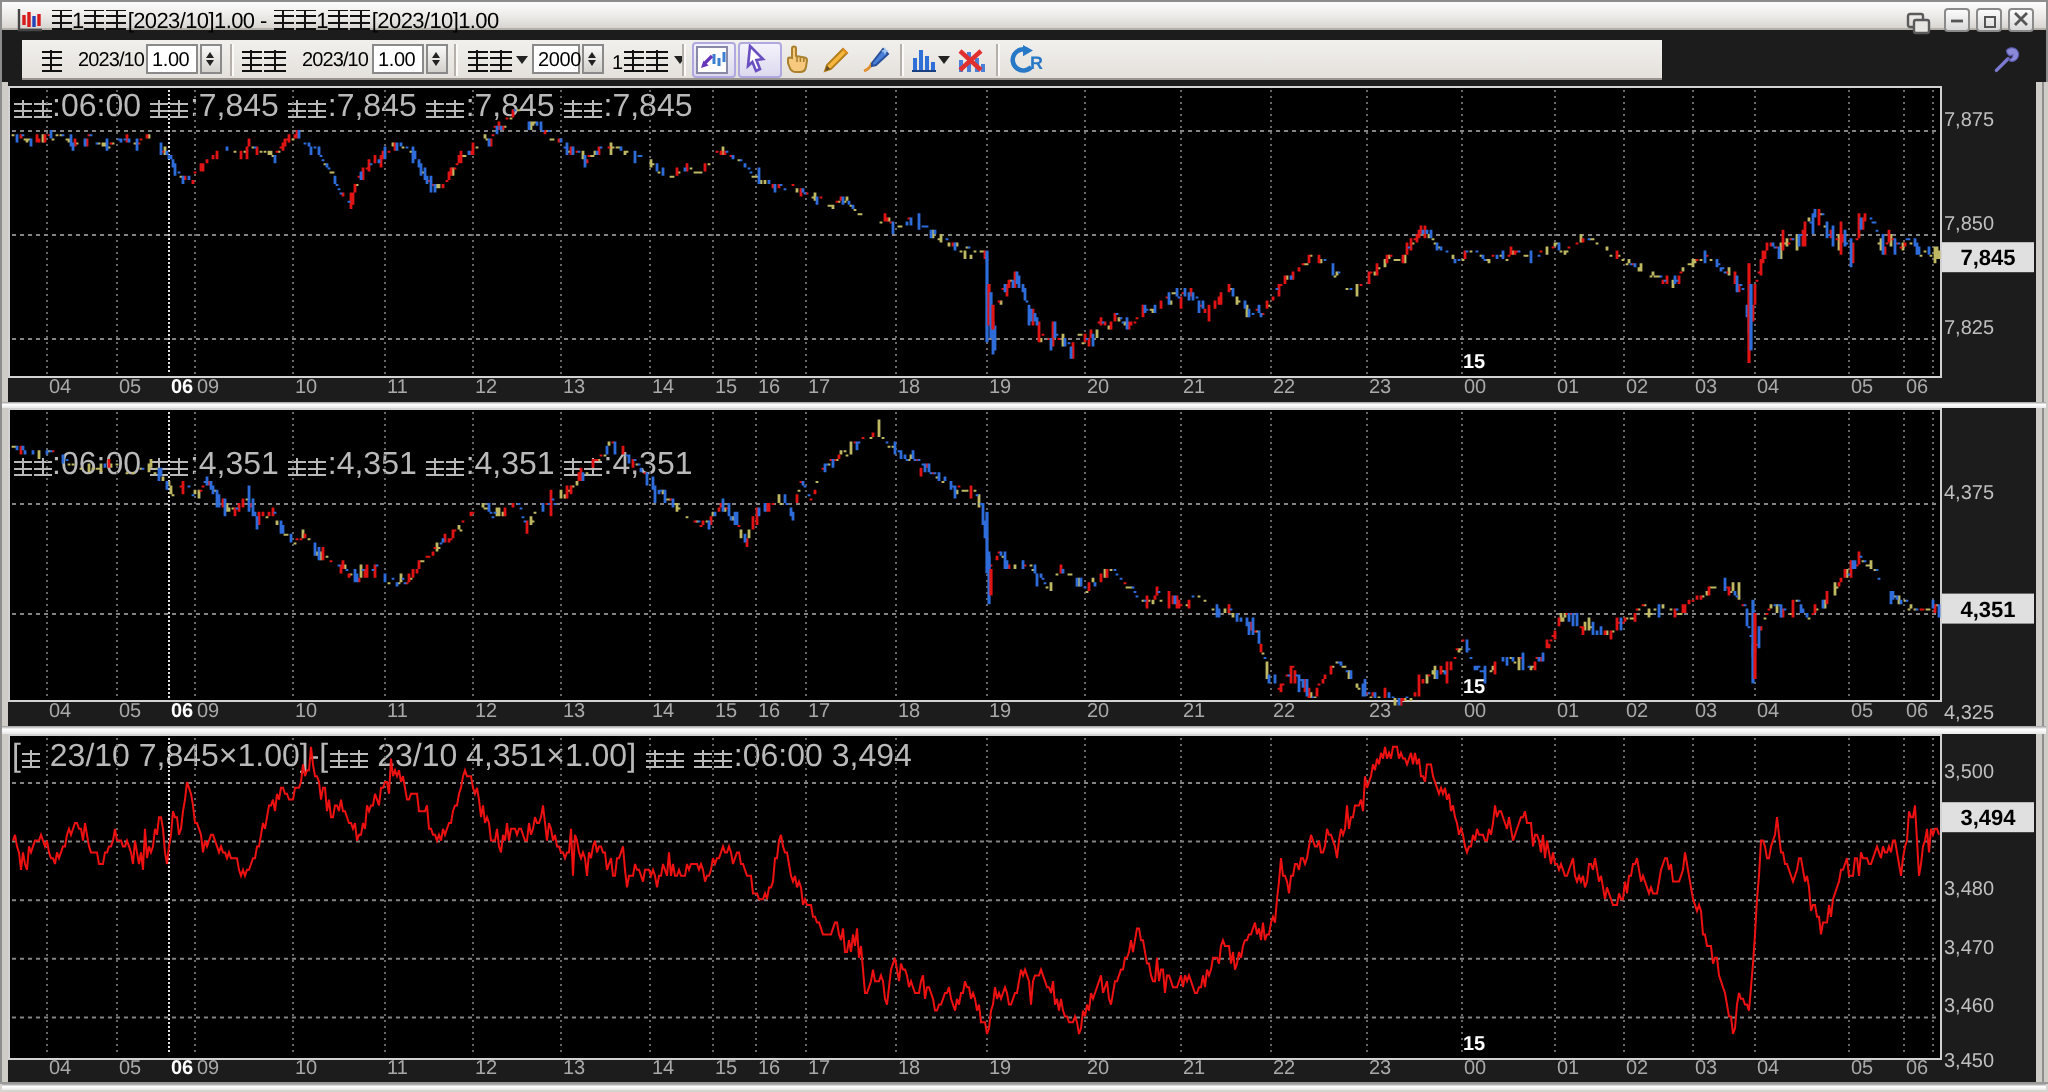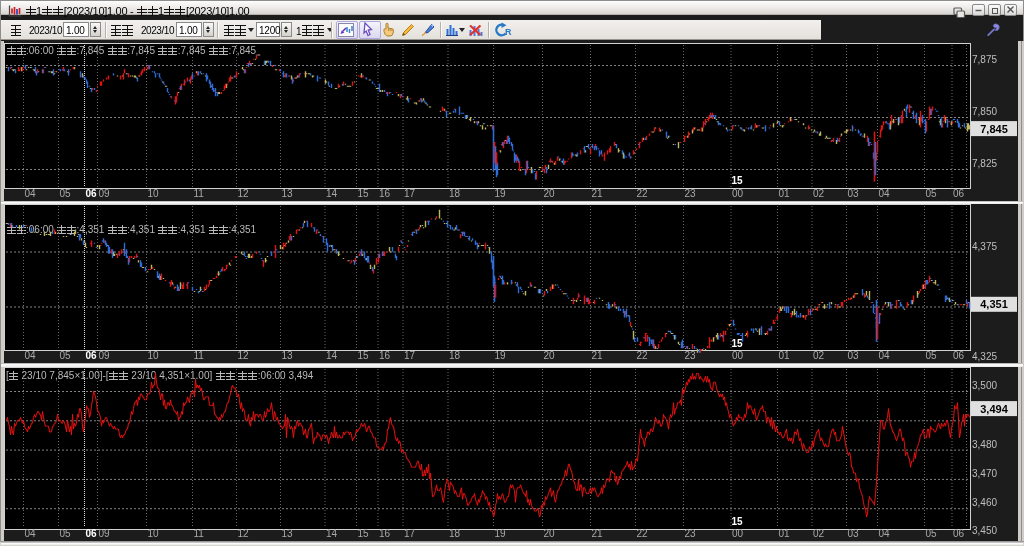--- a/index.html
+++ b/index.html
@@ -3,40 +3,40 @@
 *{margin:0;padding:0;box-sizing:border-box}
 html,body{width:1024px;height:546px;overflow:hidden}
 body{font-family:"Liberation Sans",sans-serif;position:relative;background:#1c1c1c}
 .frame{position:absolute;left:0;top:0;width:1024px;height:546px;border:1px solid #8d8d8d;background:#1c1c1c}
 .titlebar{position:absolute;left:1px;top:1px;width:1022px;height:14px;
  background:linear-gradient(#fdfdfd,#eceae8 55%,#d8d5d1);border-bottom:1px solid #b3afa9}
 .ticon{position:absolute;left:7px;top:3px;width:14px;height:13px}
 .title{position:absolute;left:24px;top:4px;font-size:11px;color:#000;letter-spacing:-0.3px}
 .wbtn{position:absolute;top:3px;width:13px;height:12px;border:1px solid #8a8a8a;border-radius:2px;
  background:linear-gradient(#fbfbfb,#d9d9d9);color:#444;font-size:9px;line-height:10px;text-align:center}
-.toolbar{position:absolute;left:1px;top:20px;width:820px;height:20px;
+.toolbar{position:absolute;left:11px;top:20px;width:820px;height:20px;
  background:linear-gradient(#f2f0ed,#e4e1dc);border-bottom:1px solid #99958e}
 .tl{position:absolute;top:5px;font-size:10px;color:#000;letter-spacing:-0.45px}
 .spin{position:absolute;top:2px;height:15px;background:#fff;border:1px solid #8a8a8a;font-size:10px;color:#000;padding:2px 0 0 2px;letter-spacing:-0.2px}
 .spbtn{position:absolute;top:2px;width:11px;height:15px;background:linear-gradient(#f8f8f8,#d4d1cc);border:1px solid #8a8a8a}
 .spbtn:before{content:"";position:absolute;left:2px;top:3px;border-left:2.5px solid transparent;border-right:2.5px solid transparent;border-bottom:3px solid #222}
 .spbtn:after{content:"";position:absolute;left:2px;bottom:3px;border-left:2.5px solid transparent;border-right:2.5px solid transparent;border-top:3px solid #222}
 .tsep{position:absolute;top:2px;width:2px;height:16px;border-left:1px solid #b5b1aa;border-right:1px solid #fbfaf8}
 .drop{position:absolute;top:8px;border-left:3.5px solid transparent;border-right:3.5px solid transparent;border-top:4px solid #222}
 .tbtn{position:absolute;top:1px;width:22px;height:18px;border:1px solid #b0a8e0;border-radius:2px;background:linear-gradient(#f4f3fb,#dcd9ee)}
 .plot{position:absolute;background:#000;border:1px solid #d2d2d2}
 .sep{position:absolute;left:1px;width:1022px;background:linear-gradient(#9a9a9a,#ffffff 40%,#e8e8e8)}
 i.kt,i.kb,i.kg,i.kw{display:inline-block;vertical-align:-1px;
  background:repeating-linear-gradient(0deg,currentColor 0 1px,transparent 1px 3.2px),
  linear-gradient(currentColor,currentColor) 50% 0/1px 100% no-repeat,
  linear-gradient(currentColor,currentColor) 0 100%/100% 1px no-repeat}
 i.kt{width:10px;height:10px;color:#111;margin:0 0.5px}
 i.kb{width:10.5px;height:10.5px;color:#111;margin:0 0.5px}
 i.kg{width:9px;height:9px;color:#b9b9b9;margin:0 0.5px}
-.info{position:absolute;font-size:10px;color:#b9b9b9;white-space:pre}
+.info{position:absolute;font-size:16px;color:#b9b9b9;white-space:pre}
 </style></head>
 <body>
 <div class="frame"></div>
 <div style="position:absolute;left:1018px;top:41px;width:6px;height:505px;background:#cfccc8"></div>
 <div style="position:absolute;left:1px;top:41px;width:3px;height:505px;background:#cfccc8"></div>
 <div style="position:absolute;left:1021px;top:41px;width:1px;height:505px;background:#8f8f8f"></div>
 <div style="position:absolute;left:0;top:541px;width:1024px;height:5px;background:#d9d6d2;border-top:1px solid #9a9a9a"></div>
 <div class="titlebar">
  <div class="ticon"><svg width="14" height="13" viewBox="0 0 14 13">
         <path d="M1.5,0.5 V11 H13" stroke="#444" stroke-width="1.2" fill="none"></path>
@@ -64,21 +64,21 @@
  <span class="spin" style="left:62px;width:26px">1.00</span>
     <span class="spbtn" style="left:89px"></span>
  <span class="tsep" style="left:104px"></span>
  <span class="tl" style="left:109px"><i class="kb"></i><i class="kb"></i></span>
  <span class="tl" style="left:140px">2023/10</span>
  <span class="spin" style="left:175px;width:26px">1.00</span>
     <span class="spbtn" style="left:202px"></span>
  <span class="tsep" style="left:216px"></span>
  <span class="tl" style="left:222px"><i class="kb"></i><i class="kb"></i></span>
  <span class="drop" style="left:247px"></span>
- <span class="spin" style="left:255px;width:24px">1200</span>
+ <span class="spin" style="left:255px;width:24px">2000</span>
     <span class="spbtn" style="left:280px"></span>
  <span class="tl" style="left:295px">1<i class="kb"></i><i class="kb"></i></span>
  <span class="drop" style="left:326px"></span>
  <span class="tsep" style="left:330px"></span>
  <span class="tbtn" style="left:335px"><svg width="18" height="16" viewBox="0 0 18 16">
         <rect x="1.5" y="1.5" width="15" height="13" fill="#fdfdfd" stroke="#8888a8"></rect>
         <path d="M10,10V5 M12.5,11V7 M15,9V4" stroke="#3a7fd0" stroke-width="1.5" fill="none"></path>
         <path d="M9,6 L5.5,9.5" stroke="#6633bb" stroke-width="1.6"></path>
         <path d="M3.5,12 l1.2,-3.6 2.6,2.4 z" fill="#6633bb"></path>
       </svg></span>

